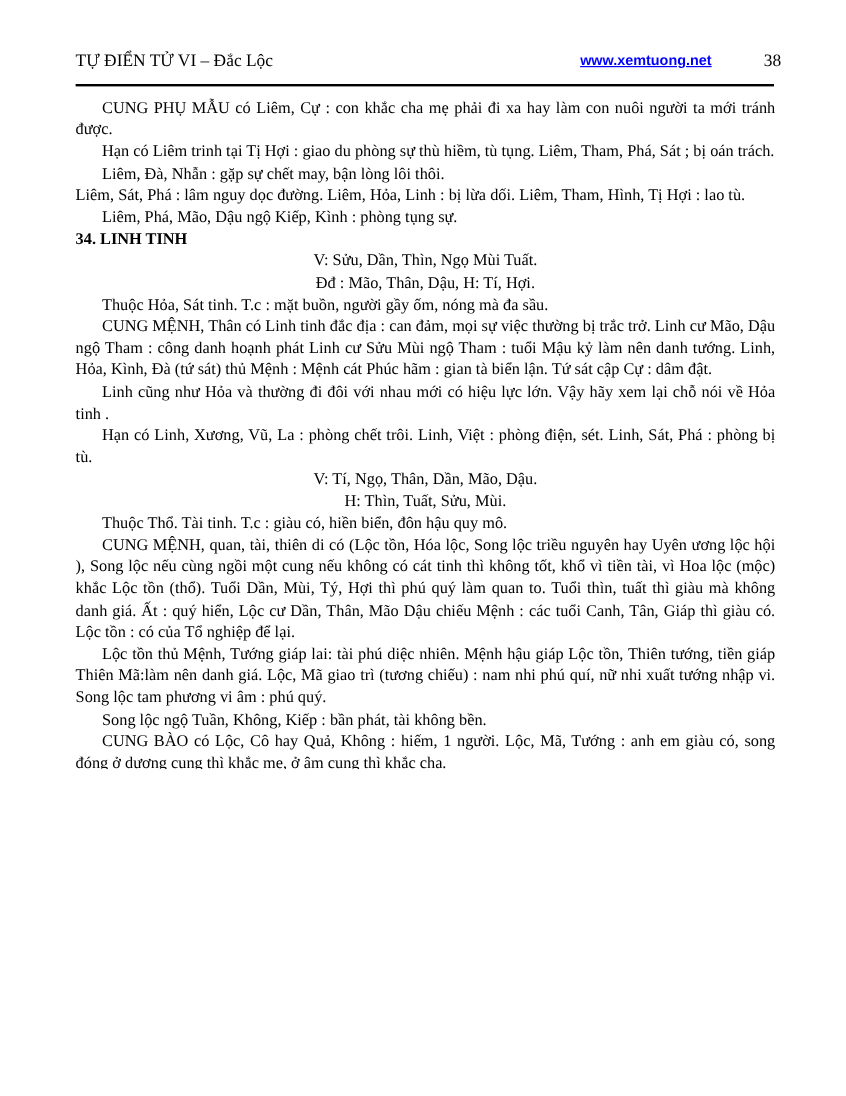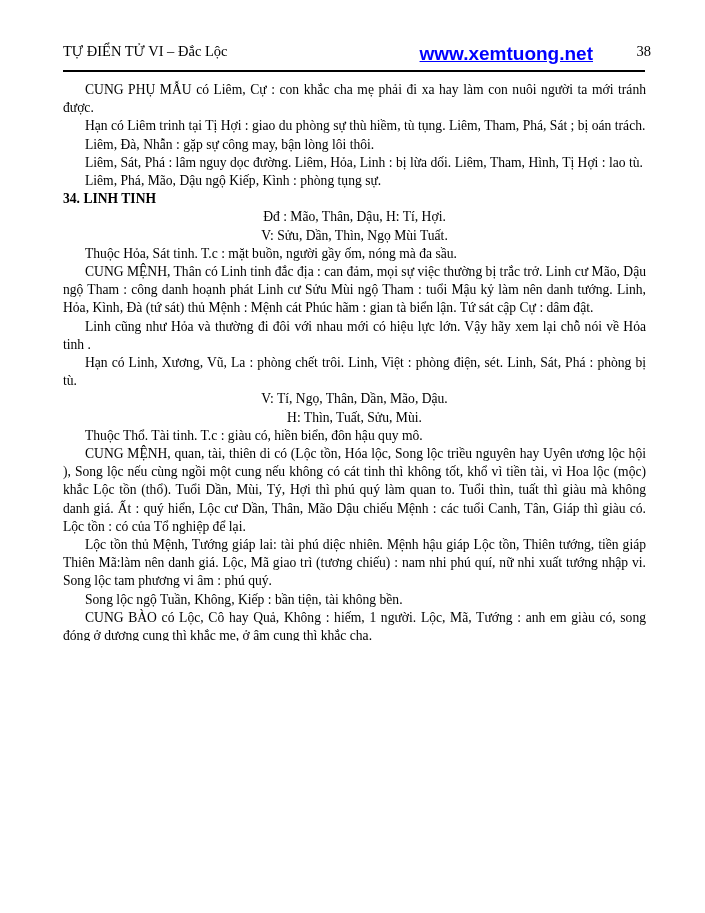--- a/index.html
+++ b/index.html
@@ -17,21 +17,21 @@
     left: 63px;
     top: 43px;
     font-size: 14.5px;
     white-space: nowrap;
   }
   .header-url {
     position: absolute;
     right: 112px;
     top: 43px;
     font-family: "Liberation Sans", sans-serif;
-    font-size: 19px;
+    font-size: 12px;
     font-weight: bold;
     color: #0000ff;
     text-decoration: underline;
     white-space: nowrap;
     cursor: pointer;
   }
   .header-page {
     position: absolute;
     right: 54px;
     top: 43px;
@@ -50,54 +50,54 @@
   .doc-body {
     position: absolute;
     left: 63px;
     top: 81px;
     width: 583px;
     font-size: 13.6px;
     line-height: 18.2px;
   }
   .doc-body p { margin: 0; }
   .para { text-indent: 22px; text-align: justify; }
-  .para.inset { text-indent: 0; margin-left: 22px; }
+  .para.inset { text-indent: 0; }
   .heading { text-align: left; font-weight: bold; }
   .center-line { text-align: center; }
   .footer-page {
     position: absolute;
     right: 54px;
     top: 854px;
     font-size: 14.5px;
   }
 </style>
 </head>
 <body>
 
 <div class="page">
   <span class="header-title">TỰ ĐIỂN TỬ VI – Đắc Lộc</span>
   <a class="header-url">www.xemtuong.net</a>
   <span class="header-page">38</span>
   <hr class="rule">
   <div class="doc-body" id="doc-body">
       <p class="para">CUNG PHỤ MẪU có Liêm, Cự : con khắc cha mẹ phải đi xa hay làm con nuôi người ta mới tránh được.</p>
       <p class="para">Hạn có Liêm trinh tại Tị Hợi : giao du phòng sự thù hiềm, tù tụng. Liêm, Tham, Phá, Sát ; bị oán trách.</p>
-      <p class="para">Liêm, Đà, Nhẫn : gặp sự công may, bận lòng lôi thôi.</p>
+      <p class="para">Liêm, Đà, Nhẫn : gặp sự chết may, bận lòng lôi thôi.</p>
       <p class="para inset">Liêm, Sát, Phá : lâm nguy dọc đường. Liêm, Hỏa, Linh : bị lừa dối. Liêm, Tham, Hình, Tị Hợi : lao tù.</p>
       <p class="para">Liêm, Phá, Mão, Dậu ngộ Kiếp, Kình : phòng tụng sự.</p>
       <p class="heading">34. LINH TINH</p>
+      <p class="center-line">V: Sửu, Dần, Thìn, Ngọ Mùi Tuất.</p>
       <p class="center-line">Đđ : Mão, Thân, Dậu, H: Tí, Hợi.</p>
-      <p class="center-line">V: Sửu, Dần, Thìn, Ngọ Mùi Tuất.</p>
       <p class="para">Thuộc Hỏa, Sát tinh. T.c : mặt buồn, người gầy ốm, nóng mà đa sầu.</p>
       <p class="para">CUNG MỆNH, Thân có Linh tinh đắc địa : can đảm, mọi sự việc thường bị trắc trở. Linh cư Mão, Dậu ngộ Tham : công danh hoạnh phát Linh cư Sửu Mùi ngộ Tham : tuổi Mậu kỷ làm nên danh tướng. Linh, Hỏa, Kình, Đà (tứ sát) thủ Mệnh : Mệnh cát Phúc hãm : gian tà biển lận. Tứ sát cập Cự : dâm đật.</p>
       <p class="para">Linh cũng như Hỏa và thường đi đôi với nhau mới có hiệu lực lớn. Vậy hãy xem lại chỗ nói về Hỏa tinh .</p>
       <p class="para">Hạn có Linh, Xương, Vũ, La : phòng chết trôi. Linh, Việt : phòng điện, sét. Linh, Sát, Phá : phòng bị tù.</p>
       <p class="center-line">V: Tí, Ngọ, Thân, Dần, Mão, Dậu.</p>
       <p class="center-line">H: Thìn, Tuất, Sửu, Mùi.</p>
       <p class="para">Thuộc Thổ. Tài tinh. T.c : giàu có, hiền biển, đôn hậu quy mô.</p>
       <p class="para">CUNG MỆNH, quan, tài, thiên di có (Lộc tồn, Hóa lộc, Song lộc triều nguyên hay Uyên ương lộc hội ), Song lộc nếu cùng ngồi một cung nếu không có cát tinh thì không tốt, khổ vì tiền tài, vì Hoa lộc (mộc) khắc Lộc tồn (thổ). Tuổi Dần, Mùi, Tý, Hợi thì phú quý làm quan to. Tuổi thìn, tuất thì giàu mà không danh giá. Ất : quý hiển, Lộc cư Dần, Thân, Mão Dậu chiếu Mệnh : các tuổi Canh, Tân, Giáp thì giàu có. Lộc tồn : có của Tổ nghiệp để lại.</p>
       <p class="para">Lộc tồn thủ Mệnh, Tướng giáp lai: tài phú diệc nhiên. Mệnh hậu giáp Lộc tồn, Thiên tướng, tiền giáp Thiên Mã:làm nên danh giá. Lộc, Mã giao trì (tương chiếu) : nam nhi phú quí, nữ nhi xuất tướng nhập vi. Song lộc tam phương vi âm : phú quý.</p>
-      <p class="para">Song lộc ngộ Tuần, Không, Kiếp : bần tiện, tài không bền.</p>
+      <p class="para">Song lộc ngộ Tuần, Không, Kiếp : bần phát, tài không bền.</p>
       <p class="para">CUNG BÀO có Lộc, Cô hay Quả, Không : hiếm, 1 người. Lộc, Mã, Tướng : anh em giàu có, song đóng ở dương cung thì khắc mẹ, ở âm cung thì khắc cha.</p>
       <p class="para">CUNG TỬ có Lộc tồn hay thêm Cô hay Quả : một con.</p>
     </div>
   <span class="footer-page">38</span>
 </div>
 
 </body></html>

